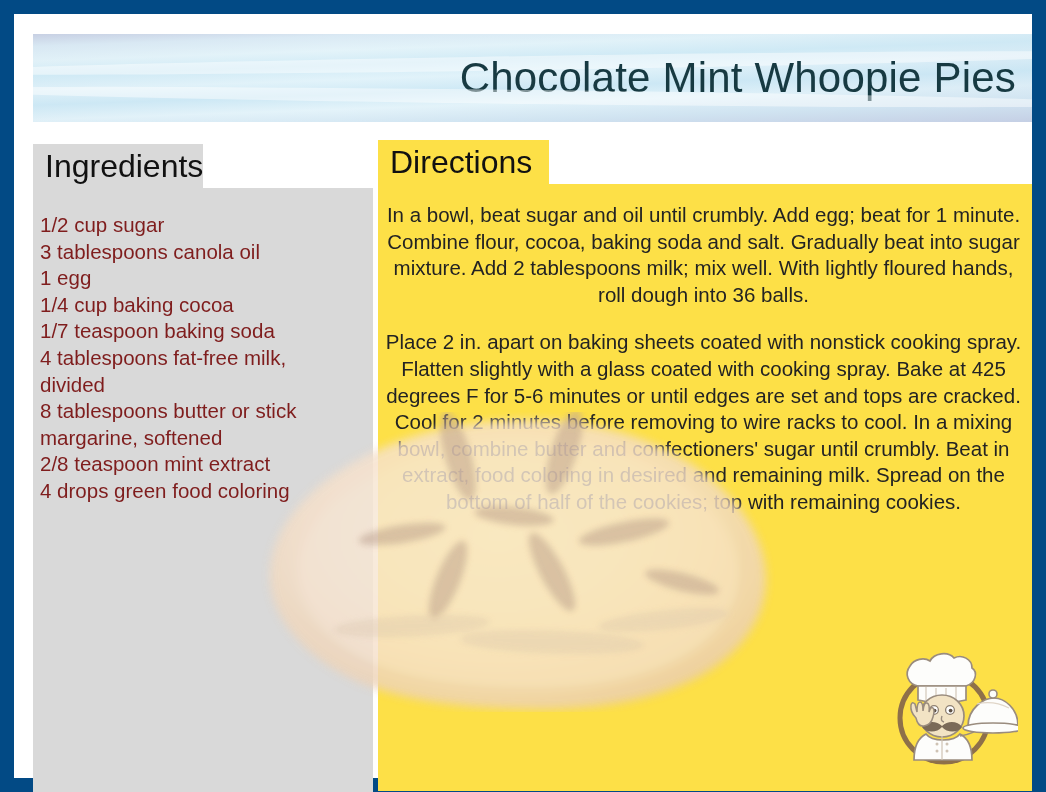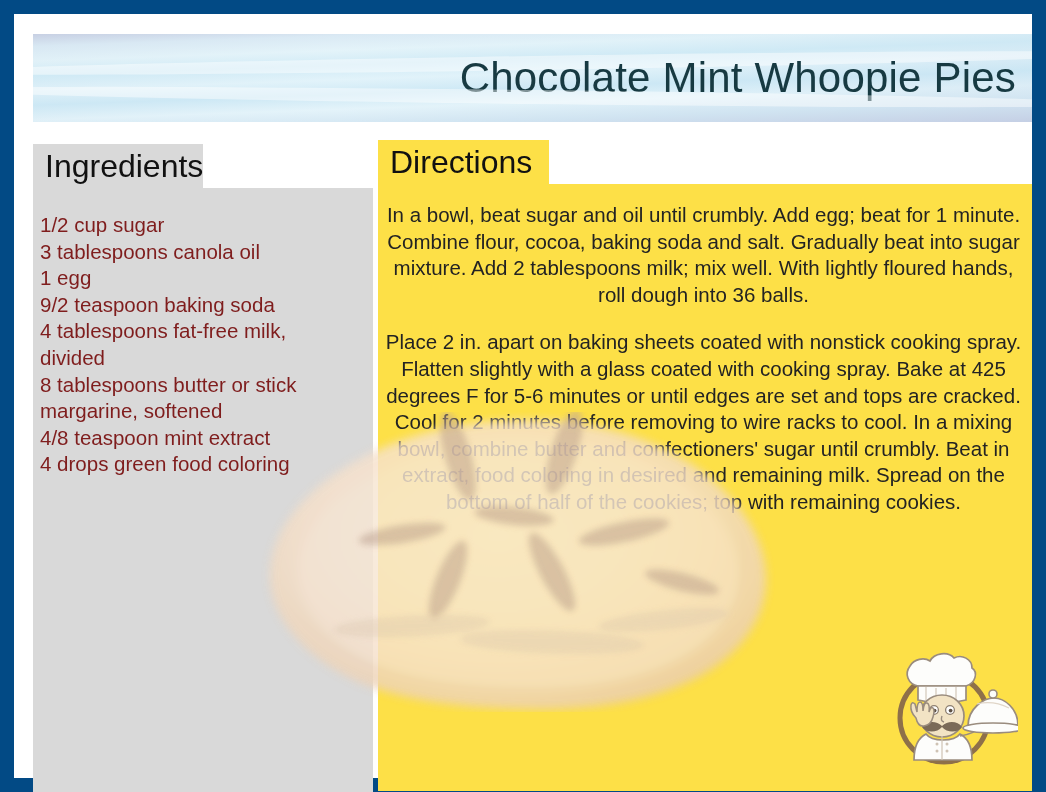--- a/index.html
+++ b/index.html
@@ -184,26 +184,27 @@
       <div class="header-title">Chocolate Mint Whoopie Pies</div>
     </div>
 
     <div class="col-ingredients">
       <div class="tab-notch"></div>
       <div class="section-heading">Ingredients</div>
       <ul class="ingredients-list">
         <li>1/2 cup sugar</li>
         <li>3 tablespoons canola oil</li>
         <li>1 egg</li>
-        <li>9/2 teaspoon baking soda</li>
+        <li>1/4 cup baking cocoa</li>
+        <li>1/7 teaspoon baking soda</li>
         <li>4 tablespoons fat-free milk,
 divided</li>
         <li>8 tablespoons butter or stick
 margarine, softened</li>
-        <li>4/8 teaspoon mint extract</li>
+        <li>2/8 teaspoon mint extract</li>
         <li>4 drops green food coloring</li>
       </ul>
     </div>
 
     <div class="col-directions">
       <div class="tab-notch"></div>
       <div class="section-heading">Directions</div>
       <div class="directions-body">
         <p>In a bowl, beat sugar and oil until crumbly. Add egg; beat for 1 minute. Combine flour, cocoa, baking soda and salt. Gradually beat into sugar mixture. Add 2 tablespoons milk; mix well. With lightly floured hands, roll dough into 36 balls.</p>
         <p>Place 2 in. apart on baking sheets coated with nonstick cooking spray. Flatten slightly with a glass coated with cooking spray. Bake at 425 degrees F for 5-6 minutes or until edges are set and tops are cracked. Cool for 2 minutes before removing to wire racks to cool. In a mixing bowl, combine butter and confectioners' sugar until crumbly. Beat in extract, food coloring in desired and remaining milk. Spread on the bottom of half of the cookies; top with remaining cookies.</p>

